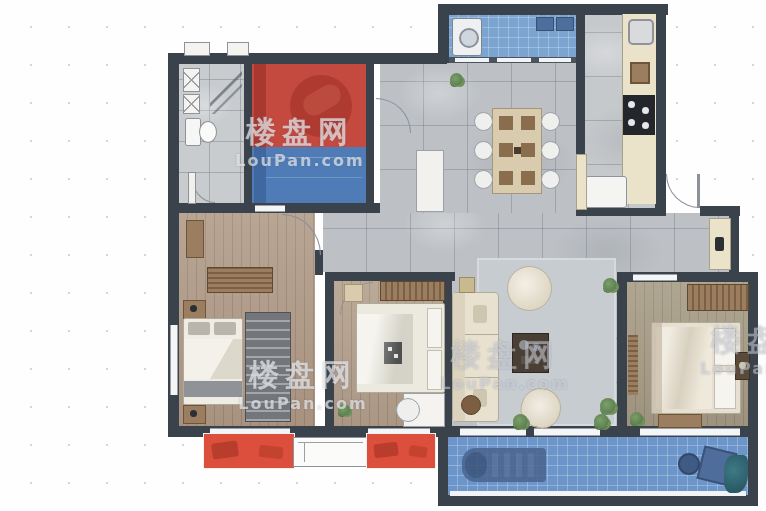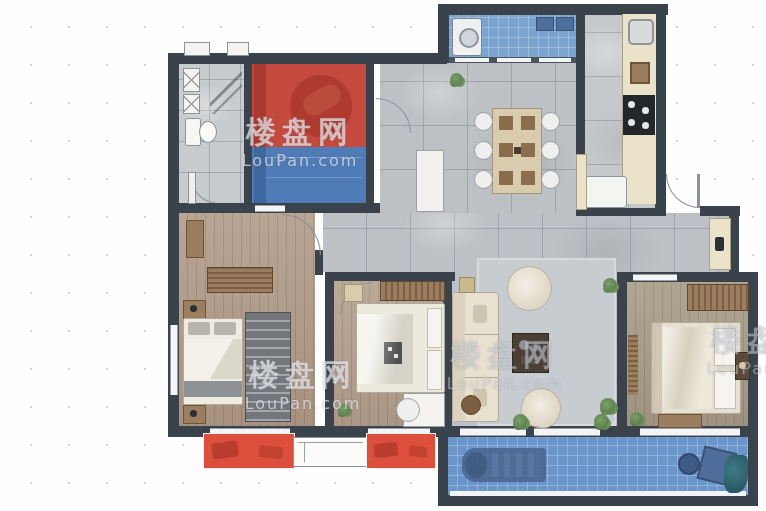--- a/index.html
+++ b/index.html
@@ -27,21 +27,21 @@
   .blu{position:absolute;background-color:var(--balcony-blue,#6c96ca);
     background-image:
       repeating-linear-gradient(0deg, transparent 0 9px, rgba(255,255,255,.25) 9px 10px),
       repeating-linear-gradient(90deg, transparent 0 9px, rgba(255,255,255,.25) 9px 10px);}
   .arc{position:absolute;border:1px solid var(--door-arc,#8a9199);background:transparent;}
   .win{position:absolute;background:#f4f5f6;border-top:1px solid #9aa0a6;border-bottom:1px solid #9aa0a6;}
   .winv{position:absolute;background:#f4f5f6;border-left:1px solid #9aa0a6;border-right:1px solid #9aa0a6;}
   .wm{position:absolute;text-align:center;pointer-events:none;}
   .wm-cn{font-size:30px;font-weight:bold;letter-spacing:6px;color:rgba(255,255,255,.62);
     text-shadow:0 0 2px rgba(90,100,120,.45);}
-  .wm-en{font-size:16px;font-weight:normal;letter-spacing:2px;color:rgba(255,255,255,.6);
+  .wm-en{font-size:16px;font-weight:bold;letter-spacing:2px;color:rgba(255,255,255,.6);
     text-shadow:0 0 2px rgba(90,100,120,.45);margin-top:-2px;}
   .wm.faint .wm-cn,.wm.faint .wm-en{color:rgba(255,255,255,.38);}
   .box{position:absolute;background:#f4f3f0;border:1px solid #8d939a;}
   .plant{position:absolute;border-radius:50%;background:radial-gradient(circle at 40% 40%, #7ba06a, #5c7f4e 70%);box-shadow:3px 2px 0 -1px #6b9058, -2px 3px 0 -2px #557a47;}
 </style>
 </head>
 <body>
 
 <div class="canvas">
 

